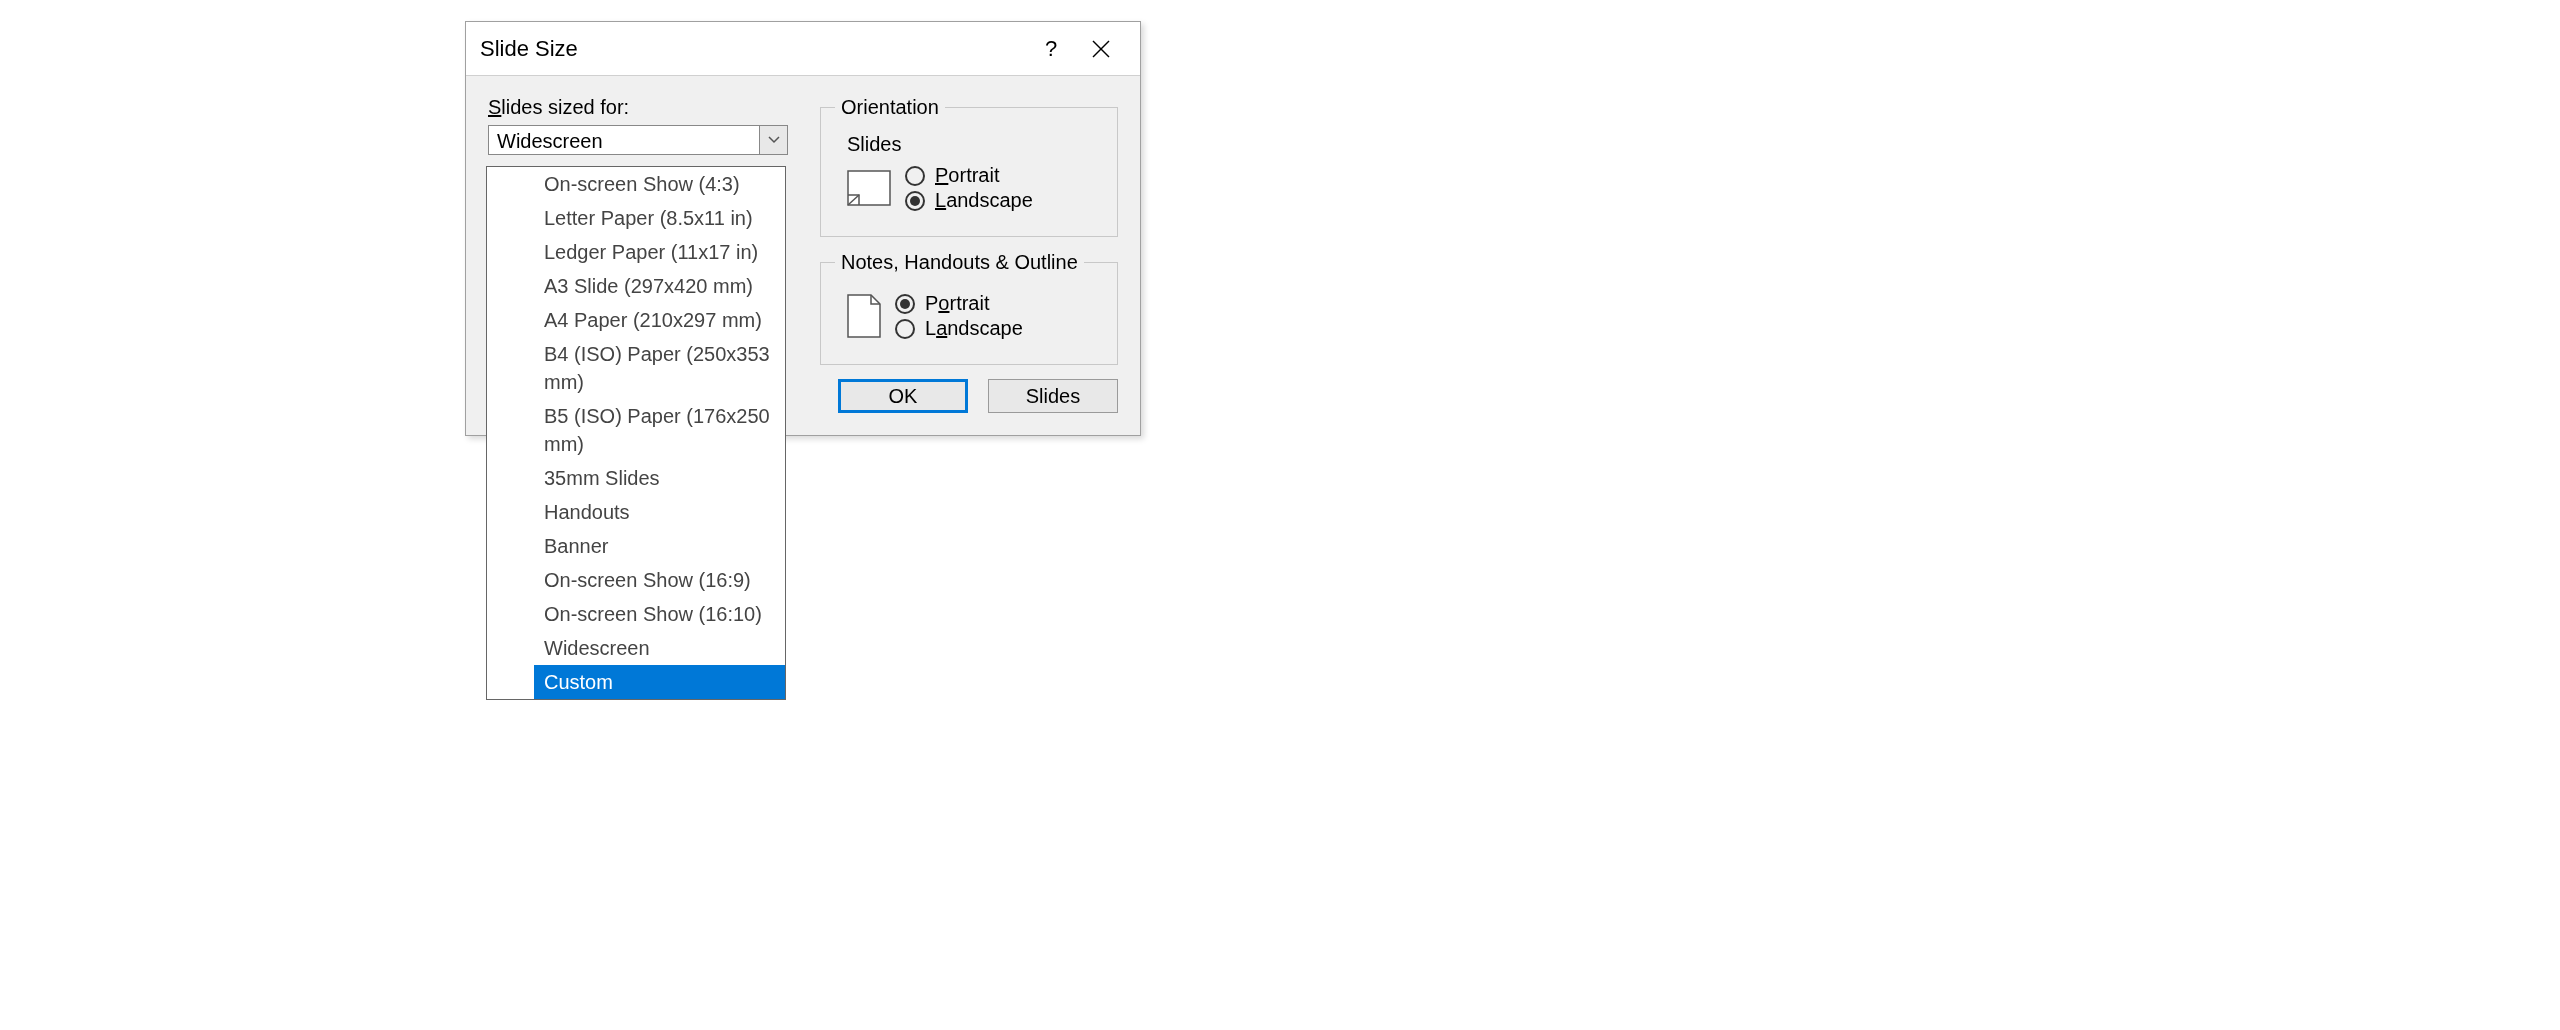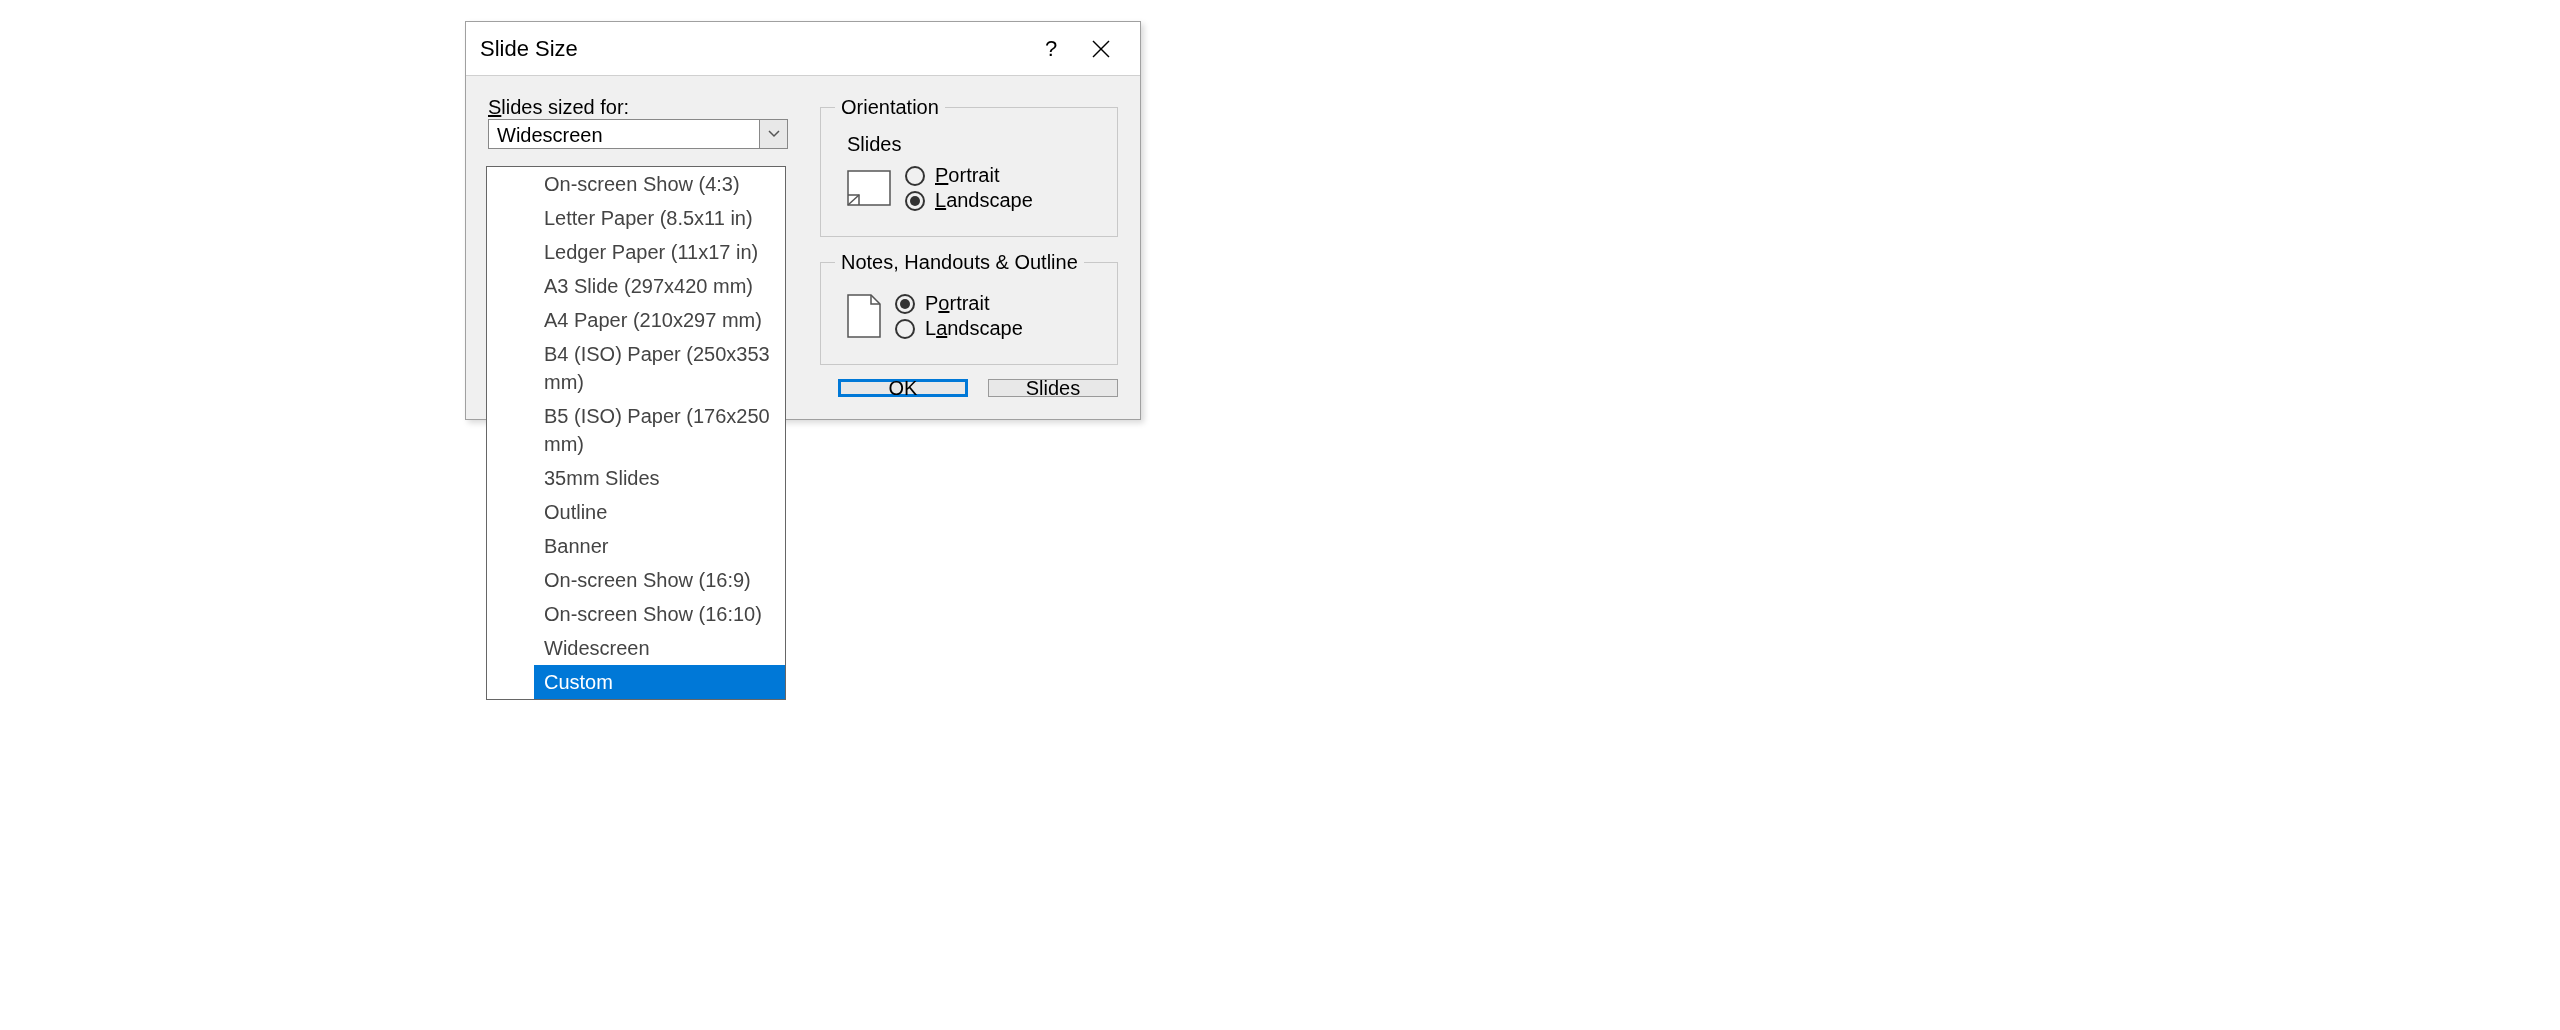--- a/index.html
+++ b/index.html
@@ -41,21 +41,21 @@
       cursor: default;
     }
     .titlebar-close svg { display: block; margin: 0 auto; }
     .body {
       padding: 20px 22px 22px 22px;
       display: flex;
       gap: 24px;
     }
     .left-col { flex: 0 0 300px; }
     .right-col { flex: 1; }
-    .label { font-size: 20px; margin-bottom: 0; }
+    .label { font-size: 20px; margin-bottom: 6px; }
     .combobox {
       display: flex;
       height: 30px;
       border: 1px solid #888;
       background: #fff;
       width: 300px;
     }
     .combobox-text {
       flex: 1;
       padding: 2px 8px;
@@ -146,21 +146,21 @@
       background: #333;
     }
     .buttons {
       display: flex;
       gap: 20px;
       justify-content: flex-end;
       margin-top: 8px;
     }
     .btn {
       width: 130px;
-      height: 18px;
+      height: 34px;
       font-size: 20px;
       background: #e8e8e8;
       border: 1px solid #9a9a9a;
       display: flex;
       align-items: center;
       justify-content: center;
     }
     .btn.primary {
       border: 3px solid #0078d7;
       background: #e8e8e8;
@@ -247,20 +247,20 @@
 
   <div class="dropdown-list">
       <div class="dropdown-item">On-screen Show (4:3)</div>
       <div class="dropdown-item">Letter Paper (8.5x11 in)</div>
       <div class="dropdown-item">Ledger Paper (11x17 in)</div>
       <div class="dropdown-item">A3 Slide (297x420 mm)</div>
       <div class="dropdown-item">A4 Paper (210x297 mm)</div>
       <div class="dropdown-item">B4 (ISO) Paper (250x353 mm)</div>
       <div class="dropdown-item">B5 (ISO) Paper (176x250 mm)</div>
       <div class="dropdown-item">35mm Slides</div>
-      <div class="dropdown-item">Outline</div>
+      <div class="dropdown-item">Handouts</div>
       <div class="dropdown-item">Banner</div>
       <div class="dropdown-item">On-screen Show (16:9)</div>
       <div class="dropdown-item">On-screen Show (16:10)</div>
       <div class="dropdown-item">Widescreen</div>
       <div class="dropdown-item selected">Custom</div>
     </div>
 </div>
 
 </body></html>

